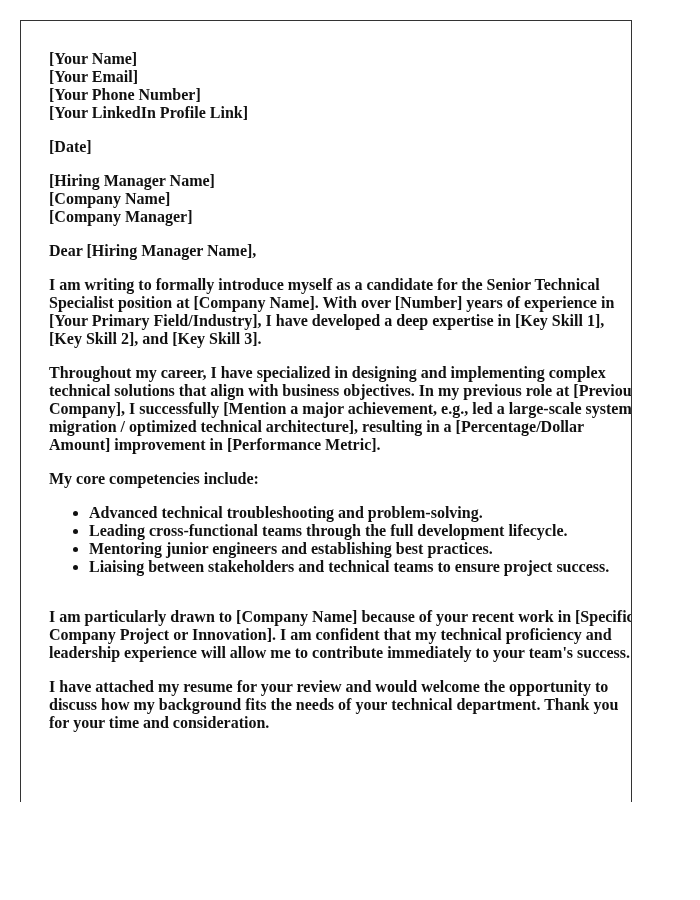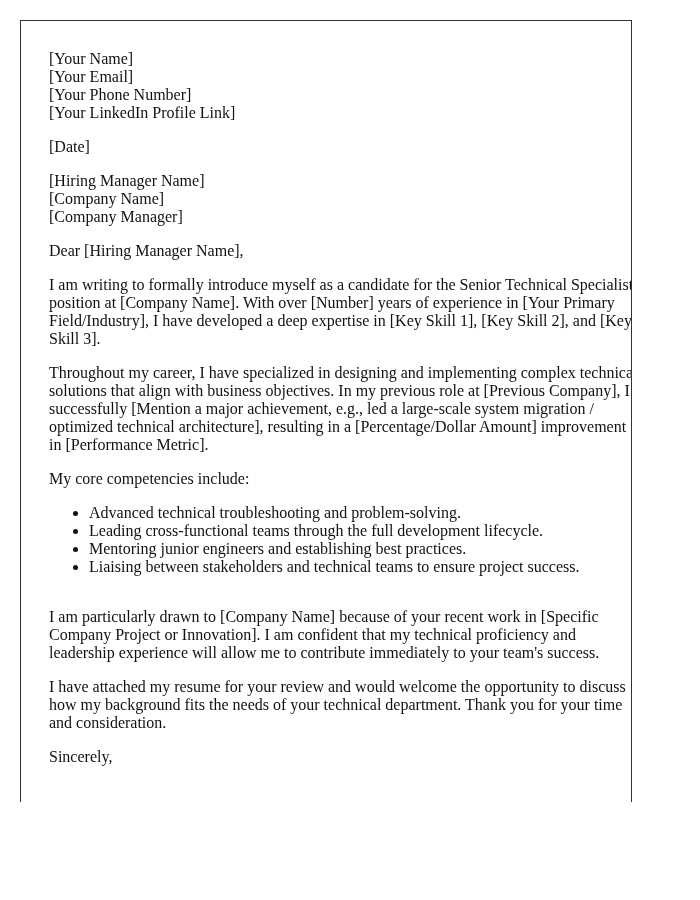--- a/index.html
+++ b/index.html
@@ -25,20 +25,21 @@
       height: 782px;
       border-top: 1.5px solid #333333;
       border-left: 1.5px solid #333333;
       border-right: 1.5px solid #333333;
       padding: 29px 0 0 28px;
       box-sizing: border-box;
       overflow: hidden;
     }
     .content {
       width: 590px;
+      font-weight: bold;
     }
     p {
       margin: 0 0 16px 0;
     }
     .block {
       margin: 0 0 16px 0;
     }
     .block div {
       margin: 0;
     }
@@ -84,16 +85,15 @@
       <li>Advanced technical troubleshooting and problem-solving.</li>
       <li>Leading cross-functional teams through the full development lifecycle.</li>
       <li>Mentoring junior engineers and establishing best practices.</li>
       <li>Liaising between stakeholders and technical teams to ensure project success.</li>
     </ul>
 
     <p>I am particularly drawn to [Company Name] because of your recent work in [Specific Company Project or Innovation]. I am confident that my technical proficiency and leadership experience will allow me to contribute immediately to your team's success.</p>
 
     <p>I have attached my resume for your review and would welcome the opportunity to discuss how my background fits the needs of your technical department. Thank you for your time and consideration.</p>
 
-    <p>Sincerely,</p>
 
   </div>
 </div>
 
 </body></html>

